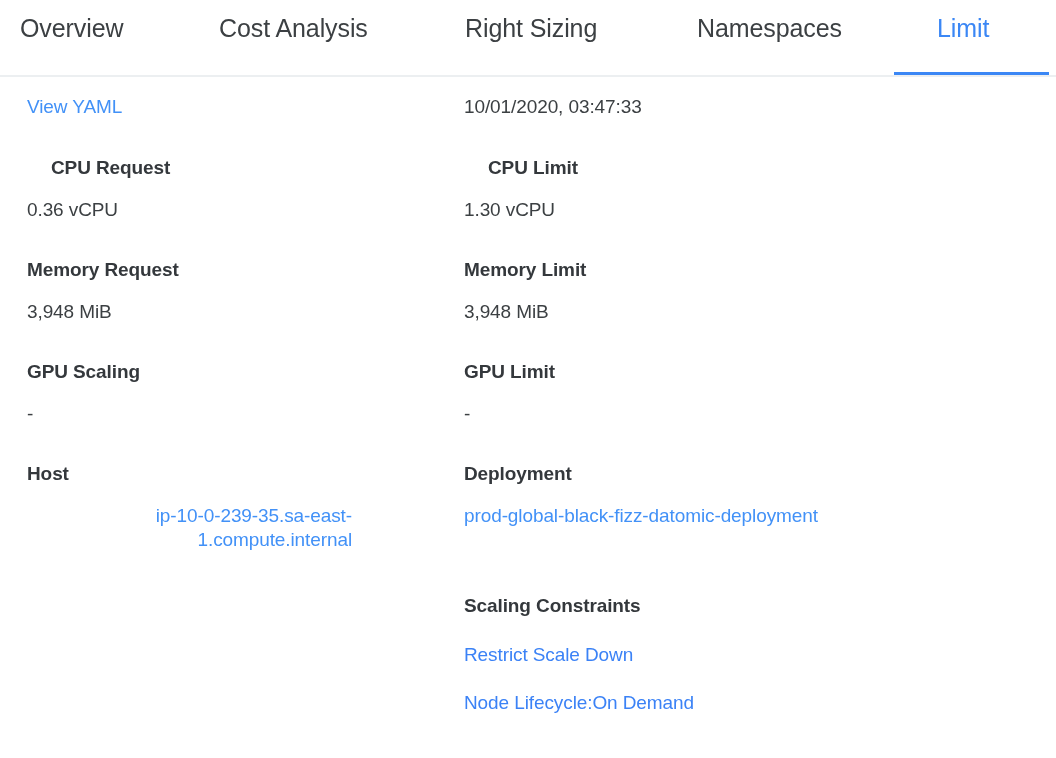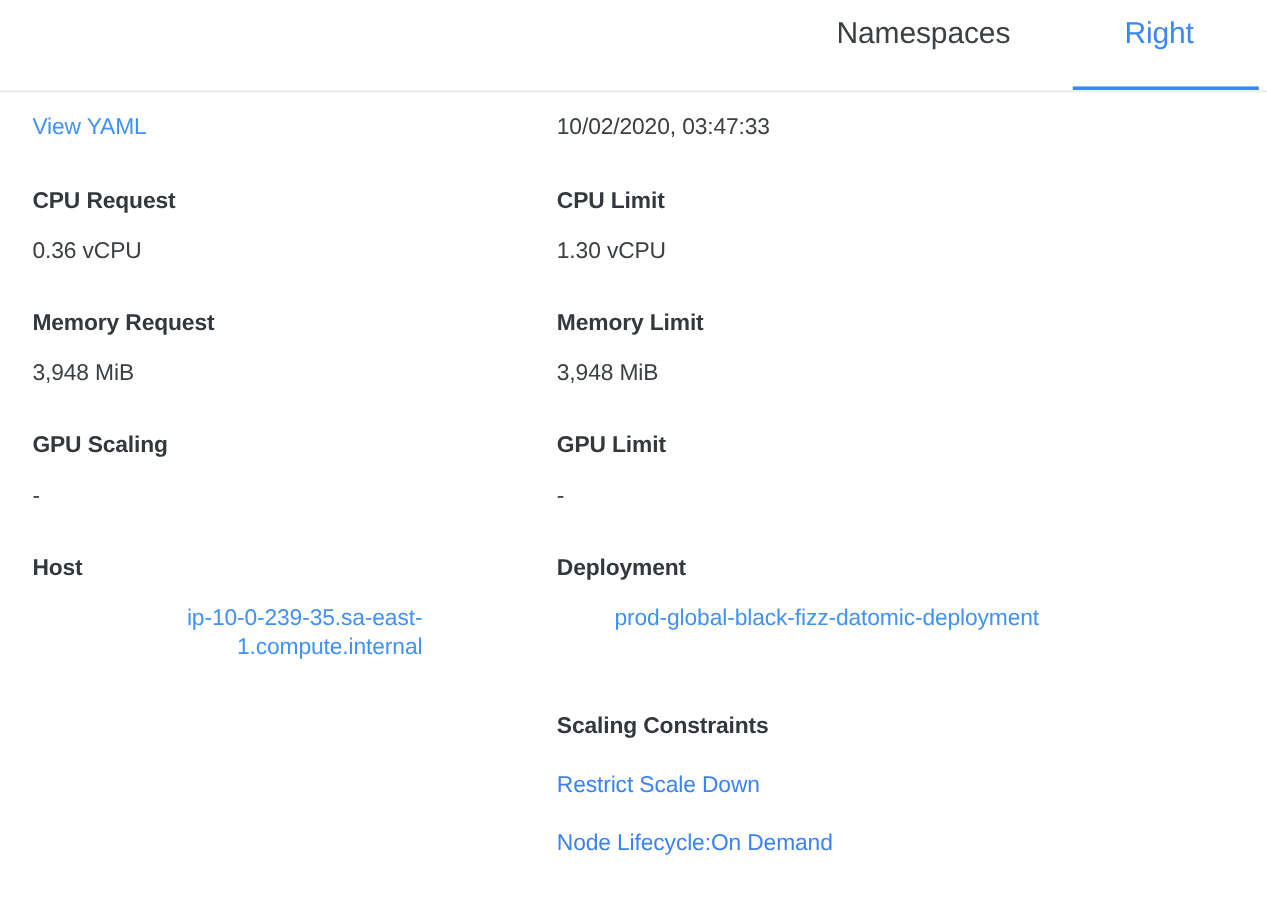--- a/index.html
+++ b/index.html
@@ -111,42 +111,51 @@
   .plain {
     font-size: 19px;
     font-weight: 400;
     color: #3b82f6;
     line-height: 24px;
     letter-spacing: -0.1px;
   }
 
   
   .r-top      { position: absolute; top: 18px; }
-  .r-lbl-1    { position: absolute; top: 79px; }
+  .r-lbl-1    { position: absolute; top: 79px; margin-left: 24px; }
   .r-val-1    { position: absolute; top: 121px; }
   .r-lbl-2    { position: absolute; top: 181px; }
   .r-val-2    { position: absolute; top: 223px; }
   .r-lbl-3    { position: absolute; top: 283px; }
   .r-val-3    { position: absolute; top: 325px; }
   .r-lbl-4    { position: absolute; top: 385px; }
   .r-val-4    { position: absolute; top: 427px; }
   .r-lbl-5    { position: absolute; top: 517px; }
   .r-val-5a   { position: absolute; top: 566px; }
   .r-val-5b   { position: absolute; top: 614px; }
 </style>
 </head>
 <body>
 
 <div class="tabbar">
   <div class="tabs">
+    <div class="tab tab-overview">
+      <span>Overview</span>
+    </div>
+    <div class="tab tab-cost">
+      <span>Cost Analysis</span>
+    </div>
+    <div class="tab tab-rightsizing">
+      <span>Right Sizing</span>
+    </div>
     <div class="tab tab-namespaces">
       <span>Namespaces</span>
     </div>
     <div class="tab tab-pods active">
-      <span>Right</span>
+      <span>Limit</span>
     </div>
   </div>
   <div class="tab-underline"></div>
   <div class="tabbar-line"></div>
 </div>
 
 <div class="content">
 
   <div class="col col-left">
 
@@ -162,32 +171,32 @@
 
     <div class="field-label r-lbl-3">GPU Scaling</div>
     <div class="field-value r-val-3">-</div>
 
     <div class="field-label r-lbl-4">Host</div>
     <div class="field-value link r-val-4" style="width:325px;text-align:right;">ip-10-0-239-35.sa-east-1.compute.internal</div>
   </div>
 
   <div class="col col-right">
 
-    <div class="field-value r-top">10/02/2020, 03:47:33</div>
+    <div class="field-value r-top">10/01/2020, 03:47:33</div>
 
     <div class="field-label r-lbl-1">CPU Limit</div>
     <div class="field-value r-val-1">1.30 vCPU</div>
 
     <div class="field-label r-lbl-2">Memory Limit</div>
     <div class="field-value r-val-2">3,948 MiB</div>
 
     <div class="field-label r-lbl-3">GPU Limit</div>
     <div class="field-value r-val-3">-</div>
 
     <div class="field-label r-lbl-4">Deployment</div>
-    <div class="field-value link r-val-4" style="width:378px;margin-left:48px;">prod-global-black-fizz-datomic-deployment</div>
+    <div class="field-value link r-val-4" style="width:378px;">prod-global-black-fizz-datomic-deployment</div>
 
     <div class="field-label r-lbl-5">Scaling Constraints</div>
     <div class="plain r-val-5a">Restrict Scale Down</div>
     <div class="plain r-val-5b">Node Lifecycle:On Demand</div>
   </div>
 
 </div>
 
 </body></html>

